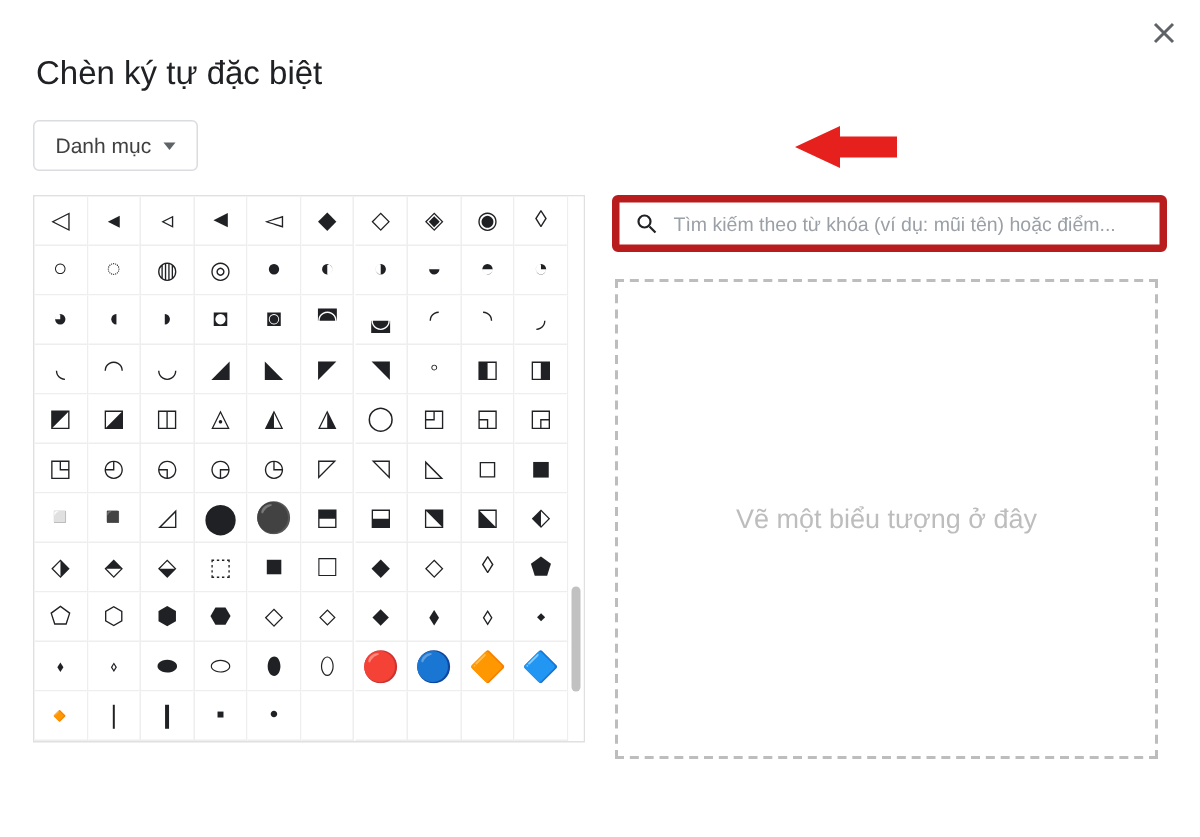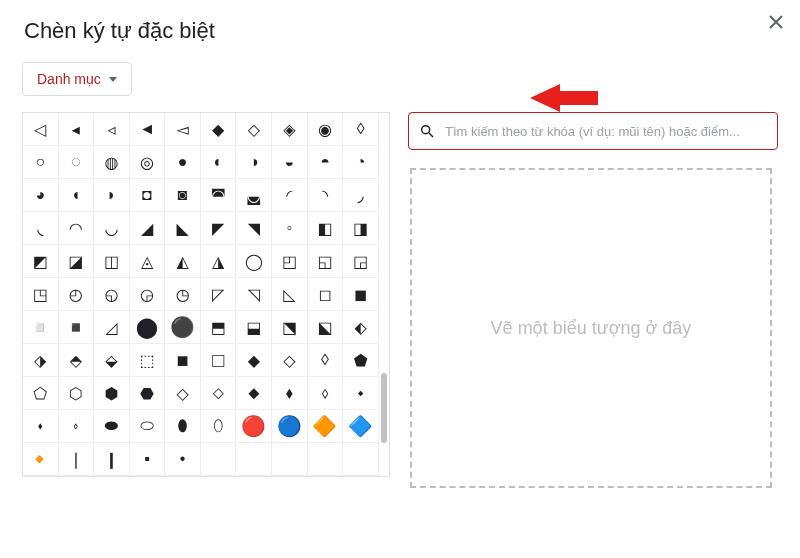--- a/index.html
+++ b/index.html
@@ -5,34 +5,34 @@
   * { box-sizing: border-box; }
   html, body { margin:0; padding:0; }
   body {
     width:800px; height:558px;
     font-family: Arial, Roboto, "Segoe UI", sans-serif;
     background:#fff;
     color:#202124;
     position:relative;
     overflow:hidden;
   }
-  .dialog { padding: 14px 22px 16px 22px; }
+  .dialog { padding: 32px 22px 16px 22px; }
 
   .close {
     position:absolute; top:10px; right:12px;
     color:#5f6368; font-size:22px; cursor:pointer;
     width:24px; height:24px; display:flex; align-items:center; justify-content:center;
   }
 
   .title { font-size:22px; font-weight:400; color:#202124; margin:4px 0 18px 2px; }
 
   .dropdowns { display:flex; gap:14px; margin-bottom:16px; align-items:center; }
   .dd {
     border:1px solid #dadce0; border-radius:4px; background:#fff;
-    padding:8px 14px; font-size:14px; color:#b91c1c; cursor:pointer;
+    padding:8px 14px; font-size:14px; color:#404040; cursor:pointer;
     display:flex; align-items:center; gap:6px;
   }
   .dd .caret {
     width:0; height:0; border-left:4px solid transparent; border-right:4px solid transparent;
     border-top:5px solid #5f6368; margin-left:2px;
   }
 
   .arrow-ann {
     position:absolute; left:530px; top:76px; pointer-events:none;
   }
@@ -67,21 +67,21 @@
     width:10px; background:#fff;
     display:flex; align-items:flex-start; justify-content:center;
   }
   .thumb {
     width:6px; height:70px; background:#c1c1c1; border-radius:3px;
     margin-top:260px;
   }
 
   .right { flex:1; }
   .search {
-    border:1px solid #b91c1c; border-radius:4px;
+    border:5px solid #b91c1c; border-radius:4px;
     height:38px; display:flex; align-items:center; padding:0 10px; gap:8px;
     margin-bottom:18px;
     overflow:hidden;
   }
   .search svg { flex:none; }
   .search input {
     border:none; outline:none; flex:1; font-size:13px; color:#5f6368;
     background:transparent; min-width:0;
   }
   .search input::placeholder { color:#9aa0a6; }

